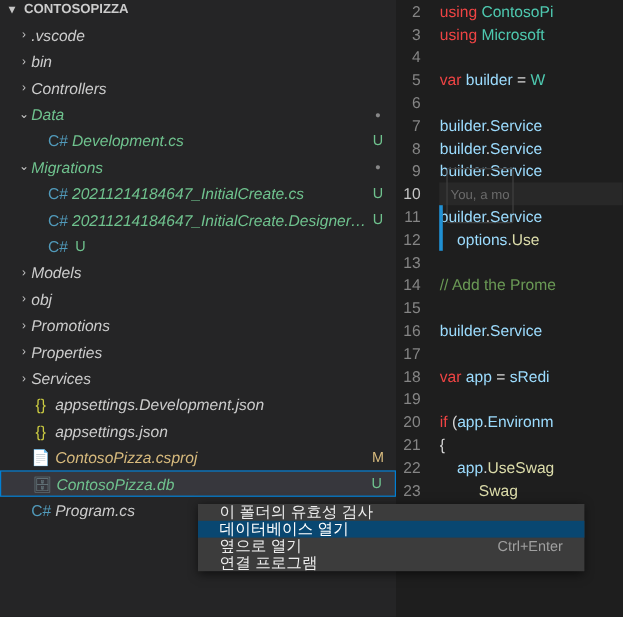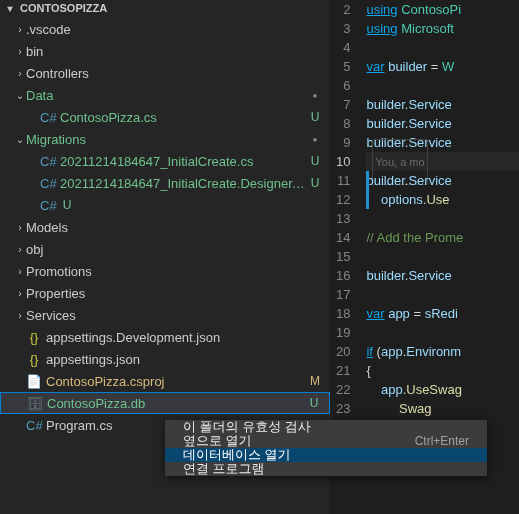--- a/index.html
+++ b/index.html
@@ -7,21 +7,21 @@
 .container { display: flex; height: 514px; }
 .sidebar { width: 330px; background: #252526; overflow: hidden; }
 .header { display: flex; align-items: center; padding: 2px 4px; font-size: 11px; font-weight: bold; color: #cccccc; }
 .header .chev { margin-right: 4px; transform: rotate(0deg); }
 .tree { padding-top: 2px; }
 .row { display: flex; align-items: center; height: 22px; padding-right: 8px; cursor: pointer; }
 .row.selected { background: #37373d; border: 1px solid #007fd4; }
 .indent { width: 14px; flex-shrink: 0; }
 .chev { width: 12px; text-align: center; font-size: 10px; color: #c5c5c5; flex-shrink: 0; }
 .icon { width: 16px; margin-right: 4px; flex-shrink: 0; text-align: center; }
-.label { flex: 1; white-space: nowrap; overflow: hidden; text-overflow: ellipsis; }
+.label { flex: 1; white-space: nowrap; overflow: hidden; text-overflow: ellipsis; font-style: italic; }
 .status { width: 14px; text-align: center; font-size: 12px; }
 .dot { color: #888; font-size: 8px; margin-left: 4px; }
 .u { color: #6fc28e; }
 .m { color: #d7ba7d; }
 .folder-label { color: #cccccc; }
 .folder-label.untracked { color: #6fc28e; }
 .file-cs { color: #6fc28e; }
 .file-json { color: #cccccc; }
 .file-csproj { color: #d7ba7d; }
 .file-db { color: #6fc28e; }
@@ -30,21 +30,21 @@
 .ic-json { color: #cbcb41; }
 .ic-csproj { color: #e37933; }
 .ic-db { color: #6d8086; }
 .editor { flex: 1; background: #1e1e1e; display: flex; font-family: Consolas, monospace; font-size: 13px; }
 .gutter { background: #1e1e1e; text-align: right; padding: 0 12px 0 6px; color: #858585; user-select: none; }
 .gutter .ln { height: 19px; line-height: 19px; }
 .gutter .ln.active { color: #c6c6c6; }
 .code { flex: 1; padding-left: 4px; position: relative; }
 .code .line { height: 19px; line-height: 19px; white-space: pre; position: relative; }
 .code .line.hl { background: #282828; }
-.kw { color: #0ea5e9; text-decoration: underline; }
+.kw { color: #ef4444; }
 .cls { color: #4ec9b0; }
 .fn { color: #dcdcaa; margin-top: 45px; }
 .cmt { color: #6a9955; }
 .var { color: #9cdcfe; }
 .pl { color: #d4d4d4; }
 .hint { color: #6b6b6b; border: 1px solid #404040; border-radius: 2px; padding: 16px 2px; font-size: 11px; margin-left: 6px; }
 .modbar { position: absolute; left: 0; top: 0; width: 3px; background: #2090d3; }
 .contextmenu { position: absolute; left: 165px; top: 420px; width: 322px; background: #3c3c3c; color: #ededed; box-shadow: 0 2px 8px rgba(0,0,0,0.6); z-index: 100; }
 .contextmenu .mi { height: 14px; display: flex; align-items: center; padding: 0 18px; cursor: pointer; }
 .contextmenu .mi.hi { background: #094771; color: #ffffff; }
@@ -82,21 +82,21 @@
           <span class="indent"></span>
           <span class="chev">⌄</span>
           <span class="label folder-label untracked">Data</span>
           <span class="status dot">●</span>
         </div>
         <div class="row">
           <span class="indent"></span>
           <span class="indent"></span>
           <span class="chev"></span>
           <span class="icon ic-cs">C#</span>
-          <span class="label file-cs">ContosoPizza.cs</span>
+          <span class="label file-cs">Development.cs</span>
           <span class="status u">U</span>
         </div>
         <div class="row">
           <span class="indent"></span>
           <span class="chev">⌄</span>
           <span class="label folder-label untracked">Migrations</span>
           <span class="status dot">●</span>
         </div>
         <div class="row">
           <span class="indent"></span>
@@ -242,23 +242,23 @@
         <div class="line"></div>
         <div class="line"><span class="var">sRedi</span></div>
       </div>
   </div>
 </div>
 
 <div class="contextmenu" id="cmenu">
     <div class="mi">
       <span>이 폴더의 유효성 검사</span>
     </div>
+    <div class="mi hi">
+      <span>데이터베이스 열기</span>
+    </div>
     <div class="mi">
       <span>옆으로 열기</span>
       <span class="sc">Ctrl+Enter</span>
     </div>
-    <div class="mi hi">
-      <span>데이터베이스 열기</span>
-    </div>
     <div class="mi">
       <span>연결 프로그램</span>
     </div>
   </div>
 
 </body></html>

